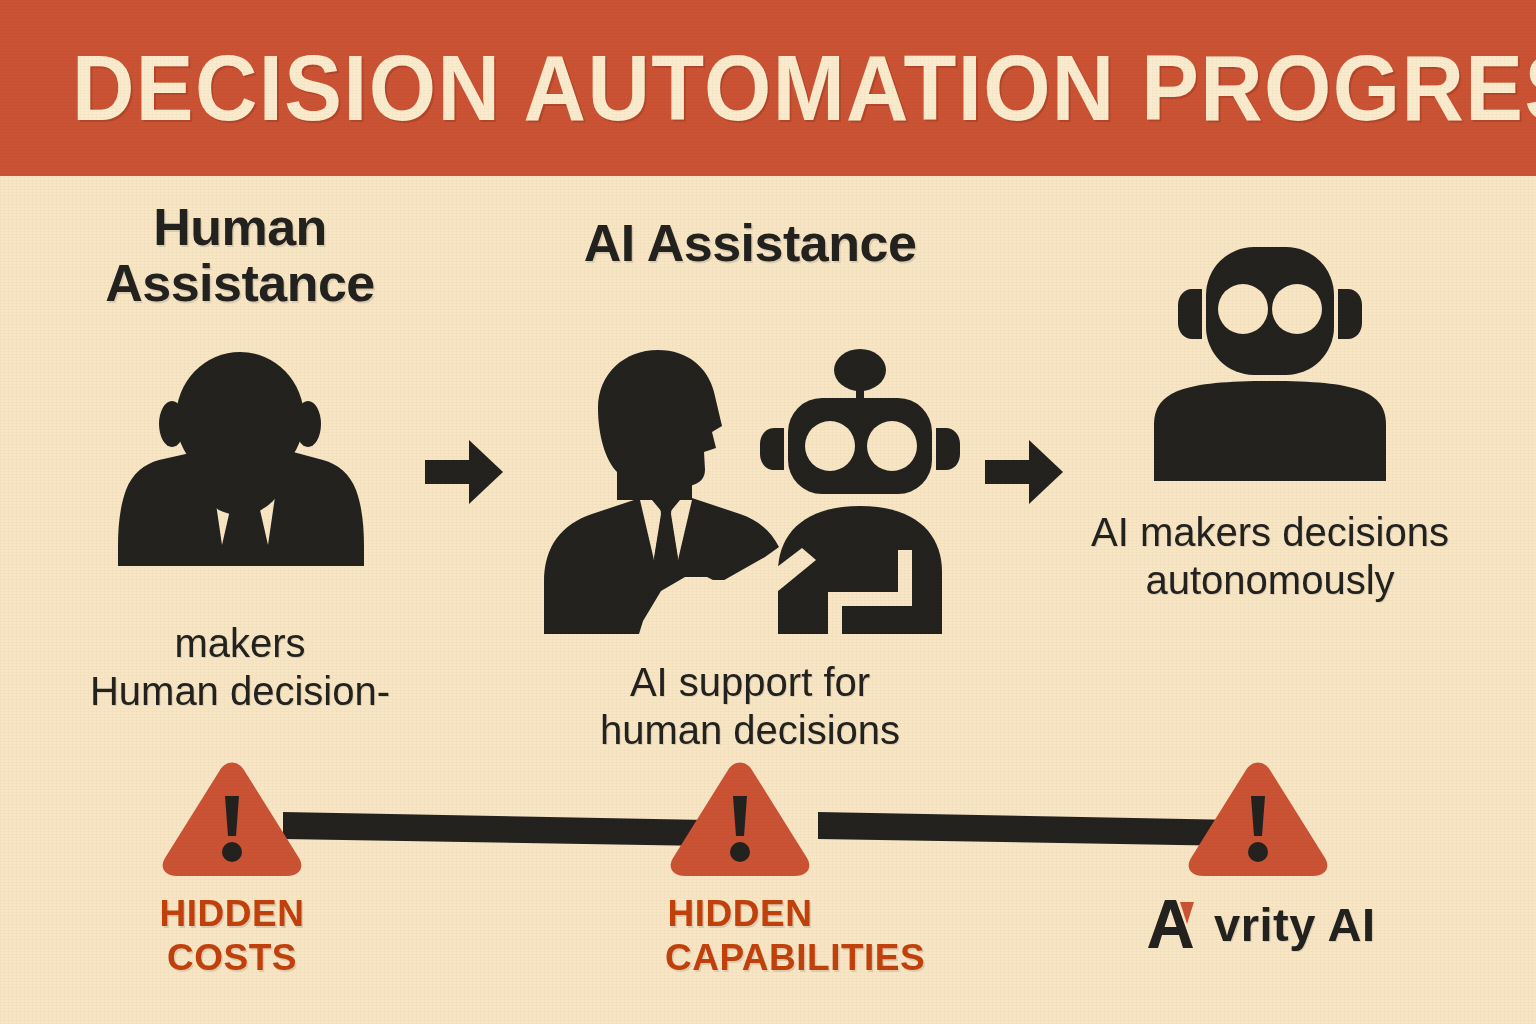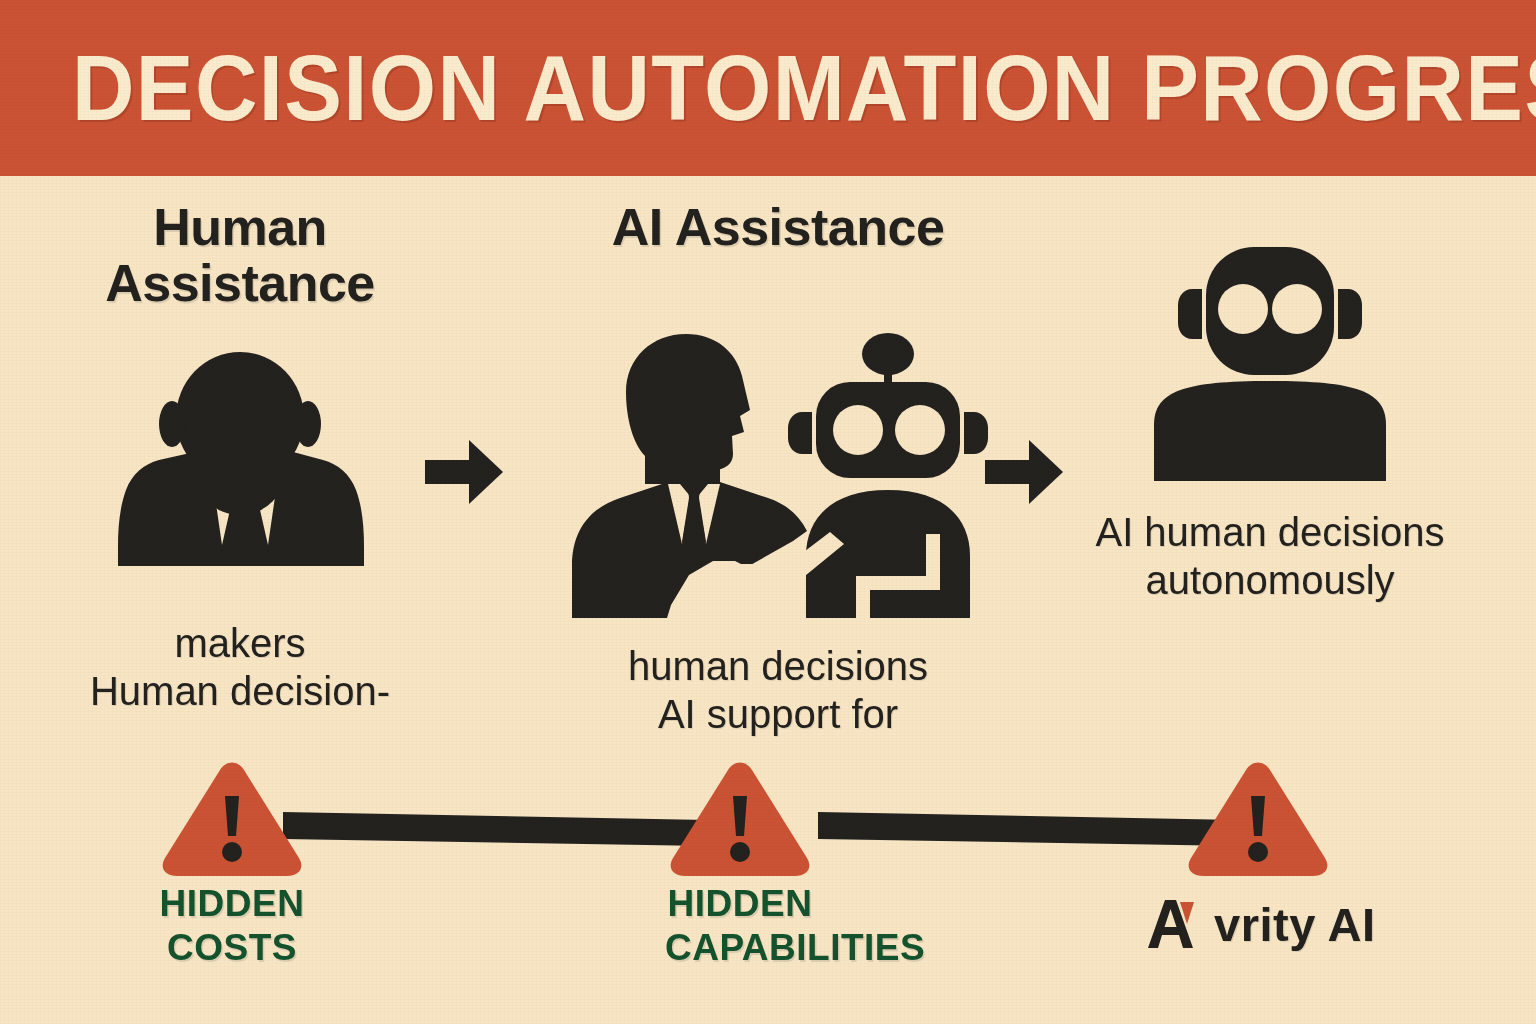--- a/index.html
+++ b/index.html
@@ -59,21 +59,21 @@
     top: 200px;
     width: 1536px;
     height: 540px;
   }
   .stage {
     position: absolute;
     top: 0;
     text-align: center;
   }
   .stage-1 { left: 40px;   width: 400px; }
-  .stage-2 { left: 548px;  width: 460px; }
+  .stage-2 { left: 520px;  width: 460px; margin-top: 16px; }
   .stage-3 { left: 1060px; width: 420px; }
 
   .stage-heading {
     font-family: "Liberation Sans Narrow", "Liberation Sans", sans-serif;
     font-weight: bold;
     font-size: 52px;
     line-height: 1.07;
     color: #23221F;
     margin: 0;
     letter-spacing: -0.5px;
@@ -132,22 +132,22 @@
   .warn-1 { left: 157px; }
   .warn-2 { left: 665px; }
   .warn-3 { left: 1183px; }
 
   .warn-label {
     font-family: "Liberation Sans Narrow", "Liberation Sans", sans-serif;
     font-weight: bold;
     font-size: 37px;
     line-height: 1.18;
     letter-spacing: .5px;
-    color: #14532d;
-    margin-top: 4px;
+    color: #c2410c;
+    margin-top: 14px;
     white-space: nowrap;
     text-shadow: 1.5px 1.5px 0 rgba(0,0,0,.10);
   }
 
   
   .brand-logo {
     position: absolute;
     left: 1146px;
     top: 898px;
     display: flex;
@@ -239,40 +239,40 @@
         <circle cx="300" cy="104" r="25" fill="#F7E5C4"></circle>
         <circle cx="362" cy="104" r="25" fill="#F7E5C4"></circle>
 
         <g fill="#F7E5C4">
           <path d="M168,238 l62,0 l42,-32 l14,12 l-44,36 l-78,0 l-20,36 l-14,-8 l24,-44 z"></path>
           <path d="M368,208 l14,0 l0,56 l-70,0 l0,28 l-14,0 l0,-42 l70,0 z"></path>
         </g>
       </svg>
     </div>
     <div class="stage-caption">
+      <div>AI support for</div>
       <div>human decisions</div>
-      <div>AI support for</div>
     </div>
   </div>
 
   <div class="stage stage-3">
     <div class="stage-art">
       <svg width="260" height="245" viewBox="0 0 260 245" aria-hidden="true">
         <g fill="#23221F">
           <rect x="66" y="6" width="128" height="128" rx="48"></rect>
           <path d="M62,48 l-10,0 c-8,0 -14,7 -14,16 l0,18 c0,9 6,16 14,16 l10,0 z"></path>
           <path d="M198,48 l10,0 c8,0 14,7 14,16 l0,18 c0,9 -6,16 -14,16 l-10,0 z"></path>
           <path d="M14,240 l0,-56 c0,-34 30,-44 116,-44 c86,0 116,10 116,44 l0,56 z"></path>
         </g>
         <circle cx="103" cy="68" r="25" fill="#F7E5C4"></circle>
         <circle cx="157" cy="68" r="25" fill="#F7E5C4"></circle>
       </svg>
     </div>
     <div class="stage-caption">
-      <div>AI human decisions</div>
+      <div>AI makers decisions</div>
       <div>autonomously</div>
     </div>
   </div>
 
   <div class="flow-arrow arrow-1">
     <svg width="78" height="64" viewBox="0 0 78 64" aria-hidden="true">
       <path d="M0,20 L44,20 L44,0 L78,32 L44,64 L44,44 L0,44 Z" fill="#23221F"></path>
     </svg>
   </div>
   <div class="flow-arrow arrow-2">

